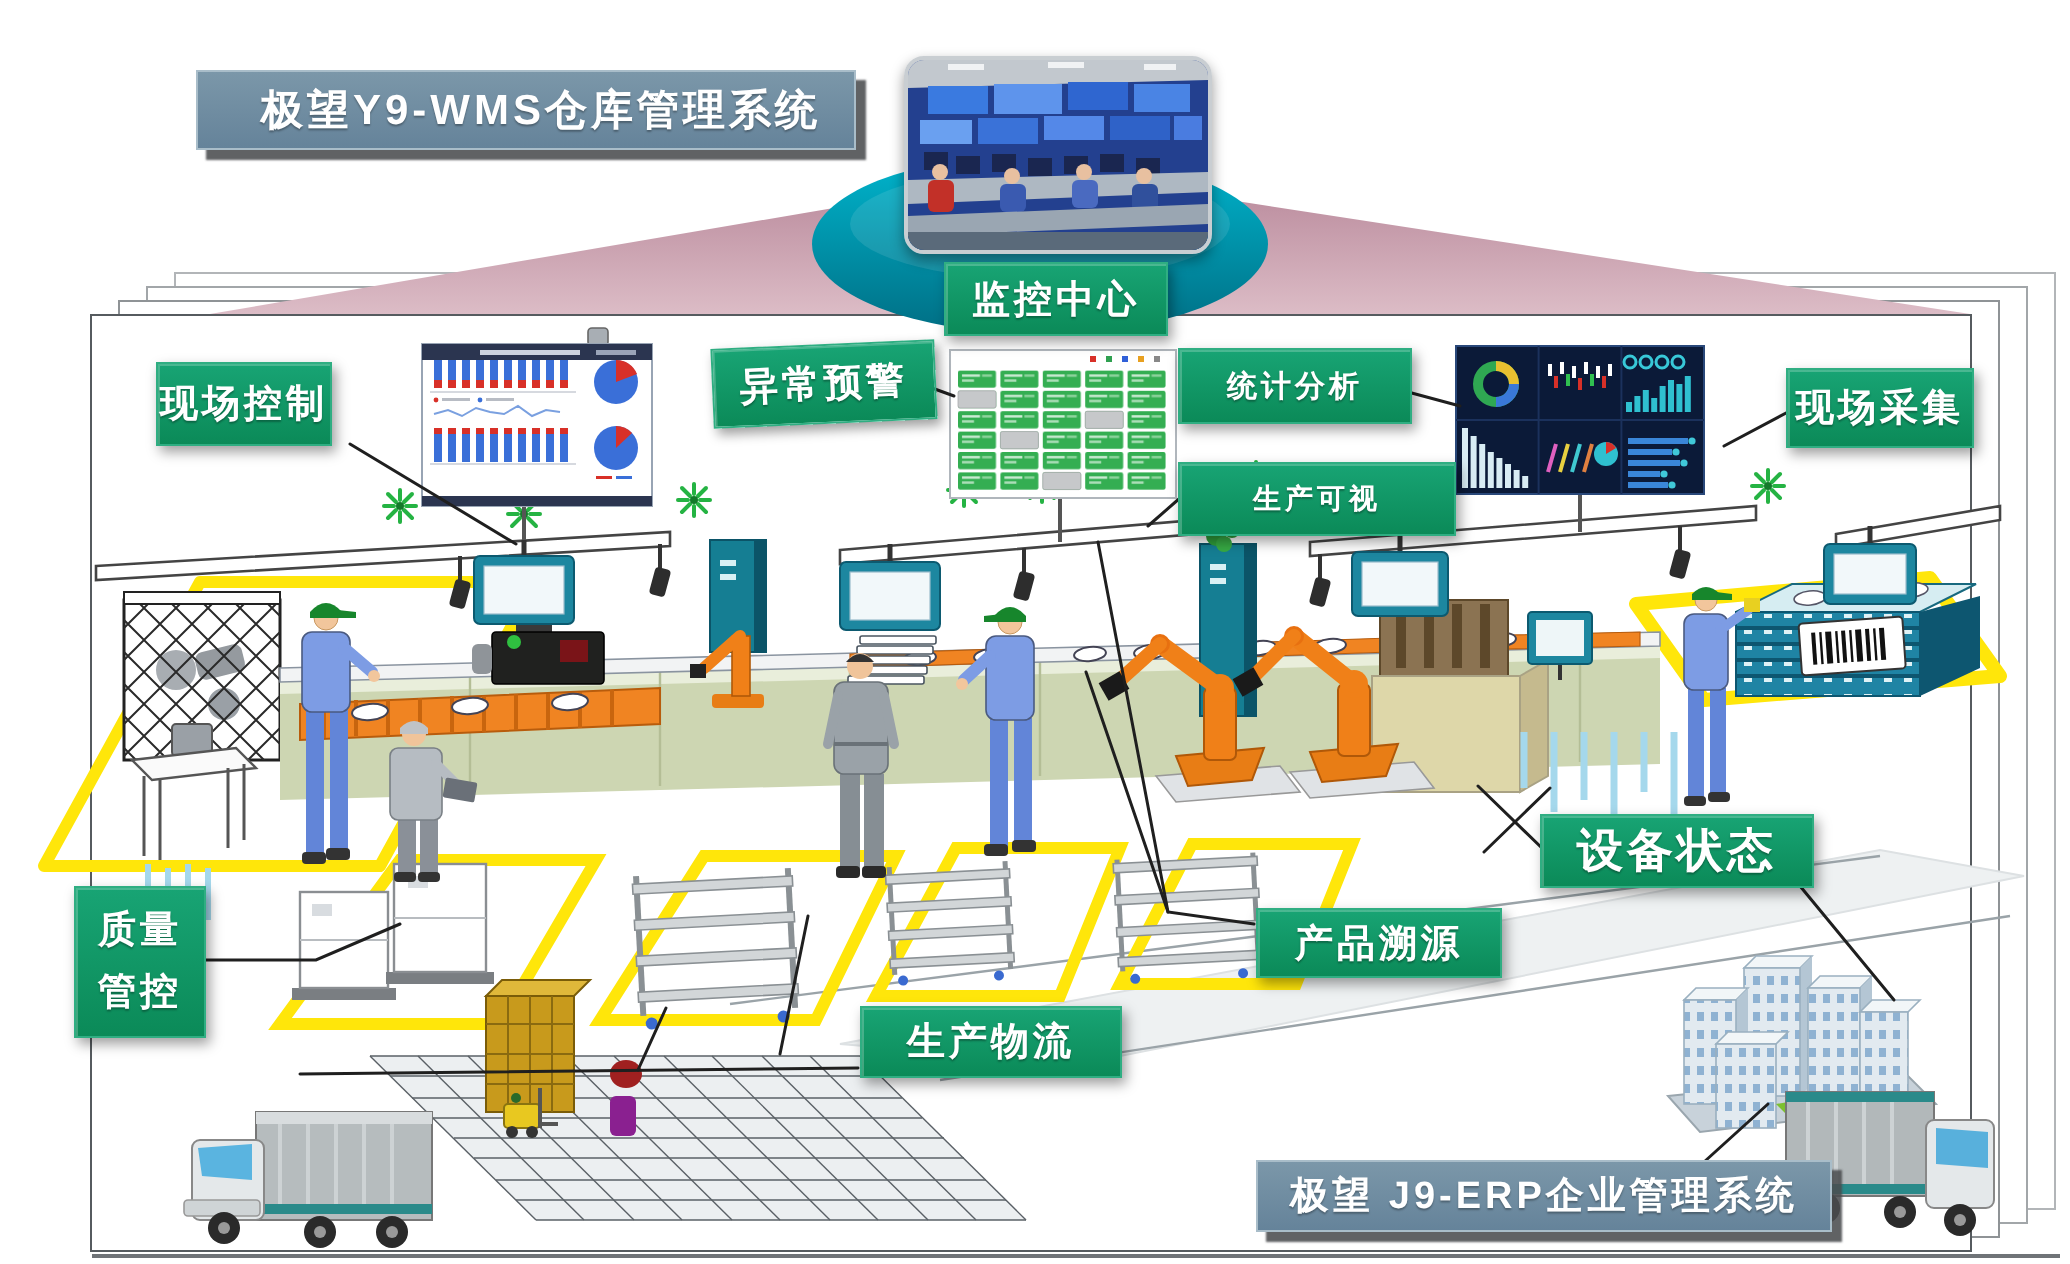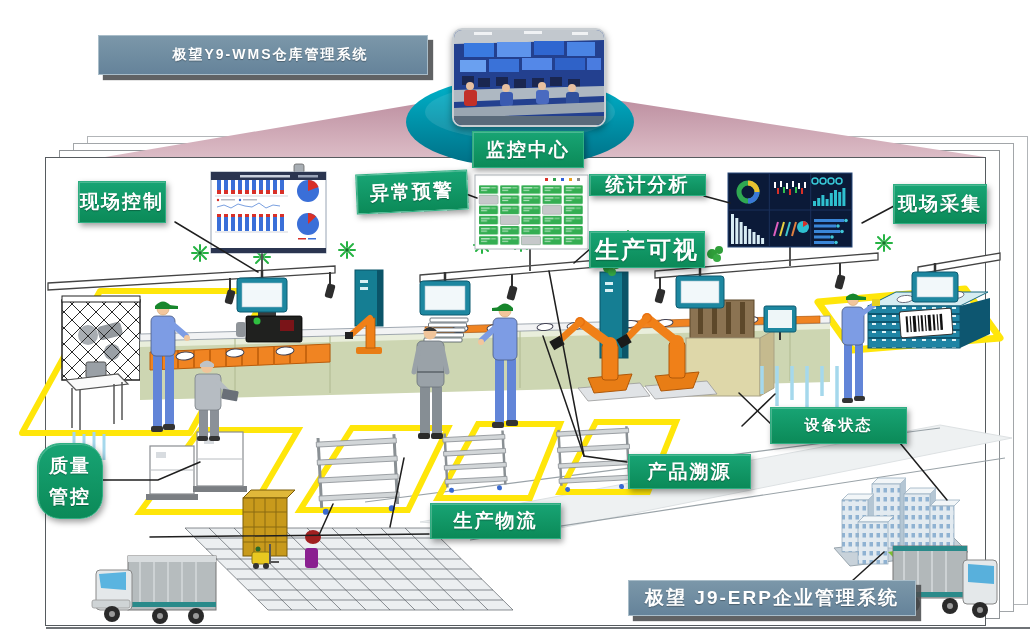--- a/index.html
+++ b/index.html
@@ -20,30 +20,30 @@
          overflow:hidden;border:2px solid #c9ced2;box-shadow:0 3px 7px rgba(0,0,0,.4);z-index:6;}
   
   .lbl{position:absolute;display:flex;align-items:center;justify-content:center;text-align:center;
        color:#fff;font-weight:700;z-index:7;letter-spacing:2px;box-sizing:border-box;
        text-shadow:0 1px 1px rgba(0,0,0,.3);}
   .green{background:linear-gradient(180deg,#18a474 0%,#0b8a58 100%);
          border:1px solid #2fae82;
          box-shadow:2px 3px 6px rgba(0,0,0,.38), inset 1px 1px 0 rgba(255,255,255,.22);}
   .slate{background:linear-gradient(180deg,#7b97a9 0%,#65839a 100%);
          border:1px solid #a9bdc9;box-shadow:5px 5px 1px rgba(74,76,78,.88);}
-  #lab-wms{left:98px;top:35px;width:330px;height:40px;font-size:14px;padding-left:15px;}
+  #lab-wms{left:98px;top:35px;width:330px;height:40px;font-size:21px;padding-left:15px;}
   #lab-center{left:472px;top:131px;width:112px;height:37px;font-size:19px;}
   #lab-fc{left:78px;top:181px;width:88px;height:42px;font-size:19px;}
   #lab-aw{left:356px;top:172px;width:112px;height:40px;font-size:19px;transform:rotate(-2.5deg);}
-  #lab-sa{left:589px;top:174px;width:117px;height:22px;font-size:19px;text-align:center;}
-  #lab-pv{left:589px;top:231px;width:116px;height:37px;font-size:24px;}
+  #lab-sa{left:589px;top:174px;width:117px;height:38px;font-size:15px;text-align:center;}
+  #lab-pv{left:589px;top:231px;width:139px;height:37px;font-size:14px;}
   #lab-fcap{left:893px;top:184px;width:94px;height:40px;font-size:19px;}
-  #lab-es{left:770px;top:407px;width:137px;height:37px;font-size:15px;}
+  #lab-es{left:770px;top:407px;width:137px;height:37px;font-size:23px;}
   #lab-pt{left:628px;top:454px;width:123px;height:35px;font-size:19px;text-align:right;}
-  #lab-qc{left:37px;top:443px;width:66px;height:76px;font-size:19px;line-height:1.65;padding:2px;border-radius:23px;}
+  #lab-qc{left:37px;top:443px;width:66px;height:76px;font-size:19px;line-height:1.65;padding:2px;}
   #lab-pl{left:430px;top:503px;width:131px;height:36px;font-size:19px;font-family:Liberation Serif, serif;}
   #lab-erp{left:628px;top:580px;width:288px;height:36px;font-size:19px;text-align:center;}
 </style>
 </head>
 <body>
 
 <div class="canvas">
 
   <div class="page" id="page4"></div>
   <div class="page" id="page3"></div>

